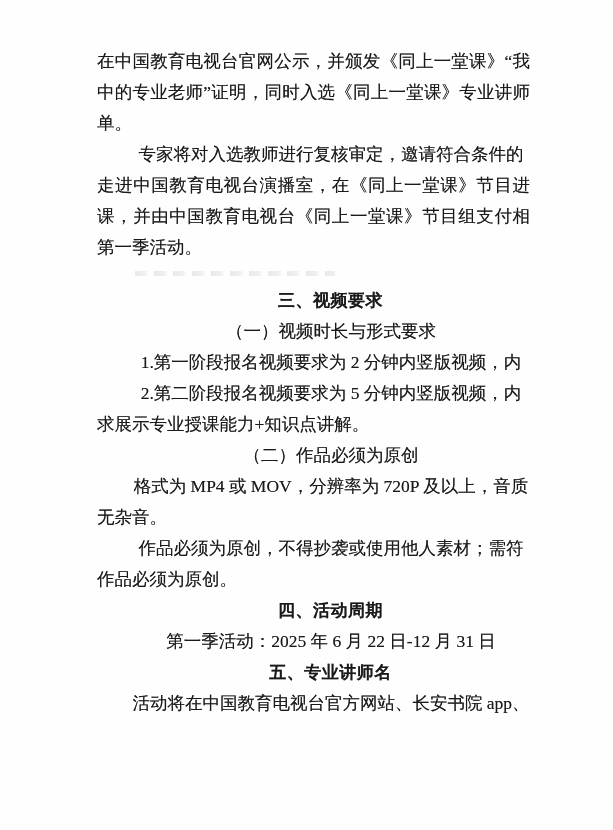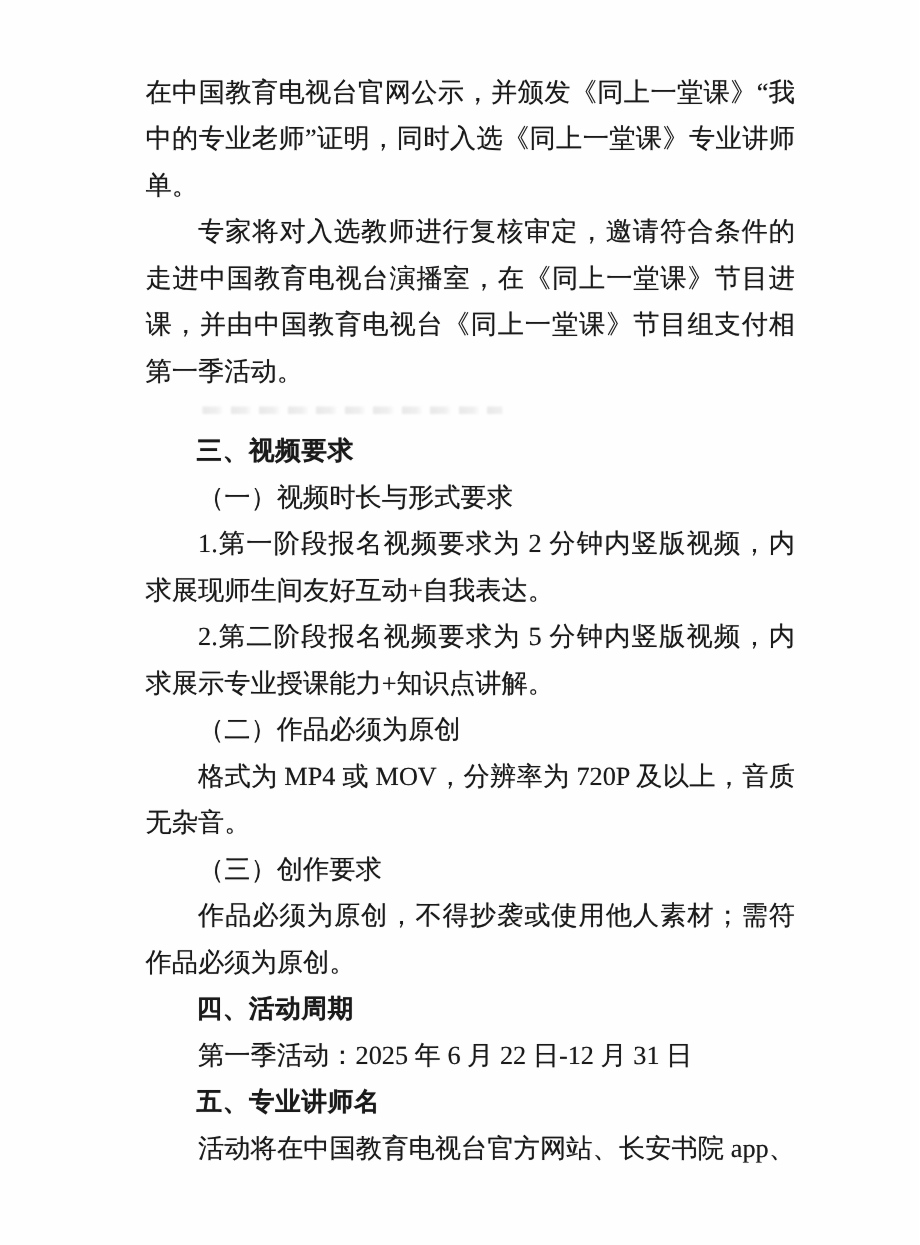--- a/index.html
+++ b/index.html
@@ -30,20 +30,21 @@
   }
   .line.full {
     white-space: normal;
     text-align: justify;
     text-align-last: justify;
     overflow: hidden;
     height: 31px;
   }
   .line.indent {
     text-indent: 2em;
+    text-align: center;
   }
   .line.bold {
     font-weight: 700;
     font-family: "Liberation Sans", "DejaVu Sans", sans-serif;
     font-size: 17px;
     letter-spacing: 0.5px;
   }
   
   .ghost {
     height: 22px;
@@ -76,27 +77,25 @@
       <div class="line full">中的专业老师”证明，同时入选《同上一堂课》专业讲师名</div>
       <div class="line">单。</div>
       <div class="line indent full">专家将对入选教师进行复核审定，邀请符合条件的教师</div>
       <div class="line full">走进中国教育电视台演播室，在《同上一堂课》节目进行录</div>
       <div class="line full">课，并由中国教育电视台《同上一堂课》节目组支付相应课</div>
       <div class="line">第一季活动。</div>
       <div class="line ghost"></div>
       <div class="line indent bold">三、视频要求</div>
       <div class="line indent">（一）视频时长与形式要求</div>
       <div class="line indent full">1.第一阶段报名视频要求为 2 分钟内竖版视频，内容要</div>
-      <div class="line">求展现师生间友好互动+自我表达。</div>
       <div class="line indent full">2.第二阶段报名视频要求为 5 分钟内竖版视频，内容要</div>
       <div class="line">求展示专业授课能力+知识点讲解。</div>
       <div class="line indent">（二）作品必须为原创</div>
       <div class="line indent full">格式为 MP4 或 MOV，分辨率为 720P 及以上，音质清晰，</div>
       <div class="line">无杂音。</div>
-      <div class="line indent">（三）创作要求</div>
       <div class="line indent full">作品必须为原创，不得抄袭或使用他人素材；需符合教</div>
       <div class="line">作品必须为原创。</div>
       <div class="line indent bold">四、活动周期</div>
       <div class="line indent">第一季活动：2025 年 6 月 22 日-12 月 31 日</div>
       <div class="line indent bold">五、专业讲师名</div>
       <div class="line indent full">活动将在中国教育电视台官方网站、长安书院 app、《同</div>
     </div>
 </div>
 
 </body></html>

